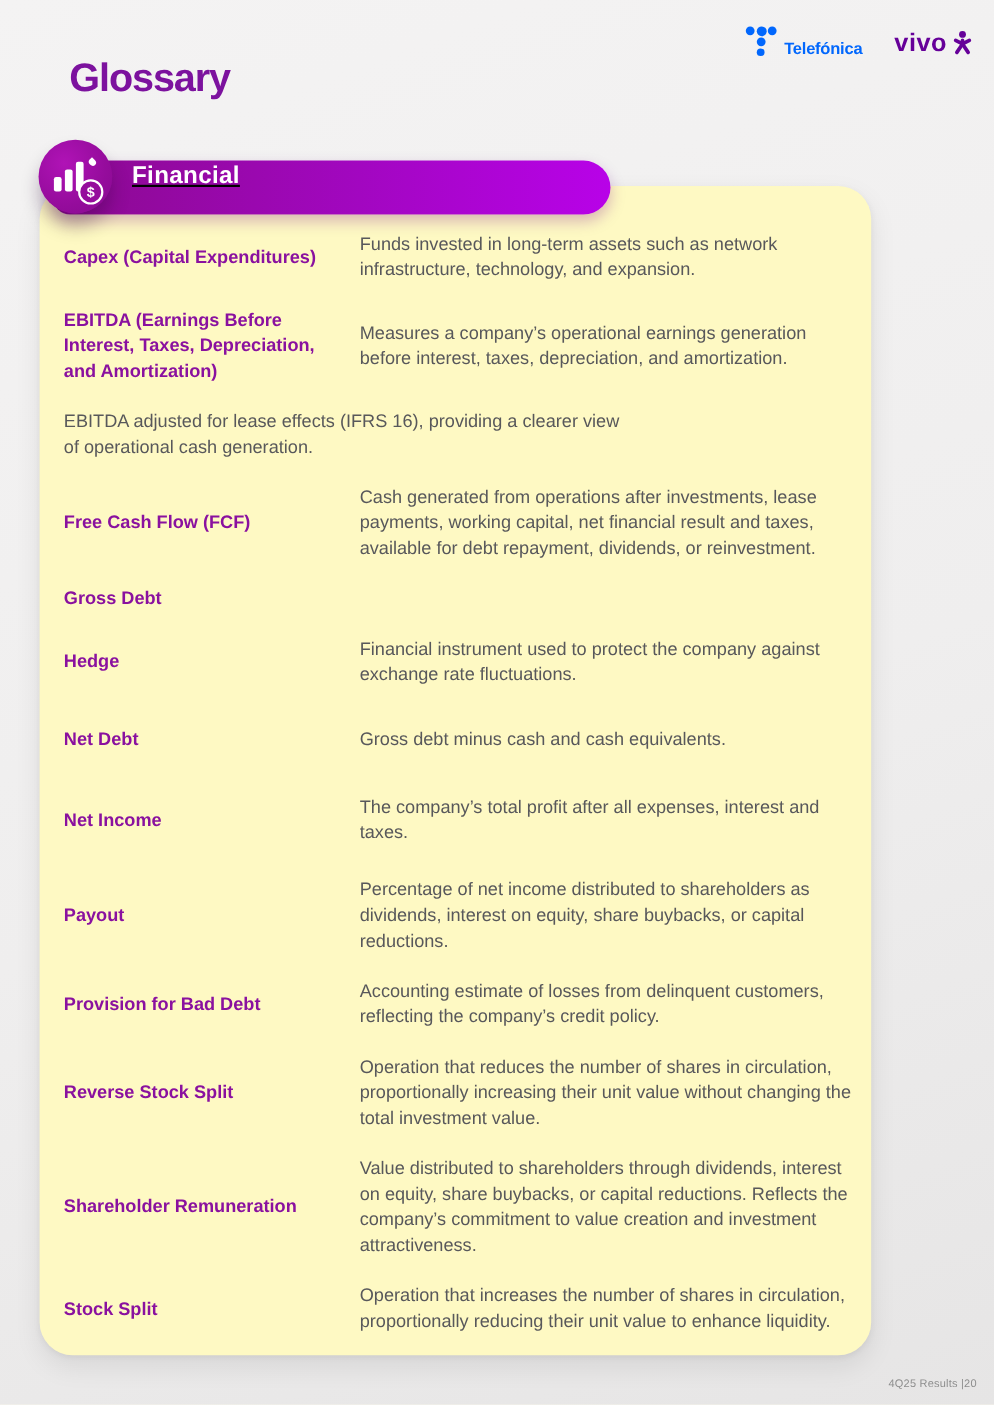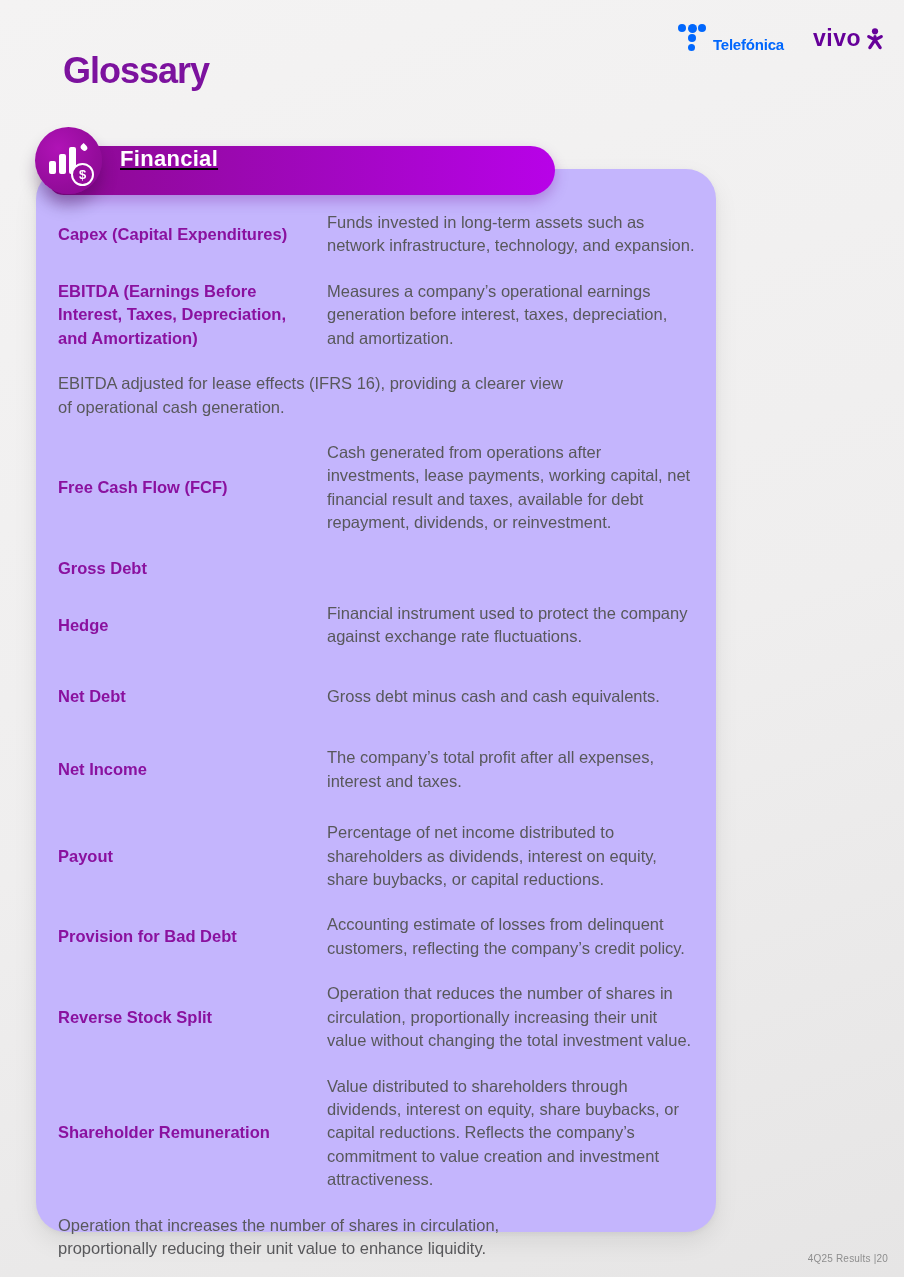--- a/index.html
+++ b/index.html
@@ -34,22 +34,22 @@
   .tf-dot.d4{grid-column:2;grid-row:2;width:8px;height:8px;}
   .tf-dot.d5{grid-column:2;grid-row:3;width:7px;height:7px;}
   .tf-word{font-size:15px;font-weight:bold;color:var(--telefonica-blue);letter-spacing:-0.2px;}
   .vivo-logo{display:flex;align-items:center;gap:3px;}
   .vivo-word{font-size:23px;font-weight:bold;color:var(--vivo-purple);letter-spacing:0.5px;margin-left:11px;}
   .page-title{
     position:absolute;left:43px;top:50px;
     font-size:36px;font-weight:bold;color:var(--title-purple);letter-spacing:-1px;margin-left:20px;
   }
   .content-card{
-    position:absolute;left:36px;top:169px;width:680px;height:1063px;
-    background:#c4b5fd;border-radius:30px;
+    position:absolute;left:36px;top:169px;width:756px;height:1063px;
+    background:#fef9c3;border-radius:30px;
     box-shadow:0 10px 24px rgba(0,0,0,0.08),0 2px 6px rgba(0,0,0,0.05);
   }
   .section-pill{
     position:absolute;left:48px;top:146px;width:507px;height:49px;
     border-radius:16px 25px 25px 16px;
     background:linear-gradient(90deg,var(--pill-start) 0%,var(--pill-mid) 55%,var(--pill-end) 100%);
     box-shadow:0 6px 14px rgba(110,0,140,0.28);
     display:flex;align-items:flex-start;text-decoration:underline;
   }
   .section-pill .label{
@@ -184,20 +184,21 @@
     <div class="term">Reverse Stock Split</div>
     <div class="definition">Operation that reduces the number of shares in circulation, proportionally increasing their unit value without changing the total investment value.</div>
   </div>
 
   <div class="glossary-row">
     <div class="term">Shareholder Remuneration</div>
     <div class="definition">Value distributed to shareholders through dividends, interest on equity, share buybacks, or capital reductions. Reflects the company’s commitment to value creation and investment attractiveness.</div>
   </div>
 
   <div class="glossary-row">
+    <div class="term">Stock Split</div>
     <div class="definition">Operation that increases the number of shares in circulation, proportionally reducing their unit value to enhance liquidity.</div>
   </div>
 </div>
 </section>
 
 <div class="section-pill">
   <span class="label">Financial</span>
 </div>
 
 <div class="section-badge">

